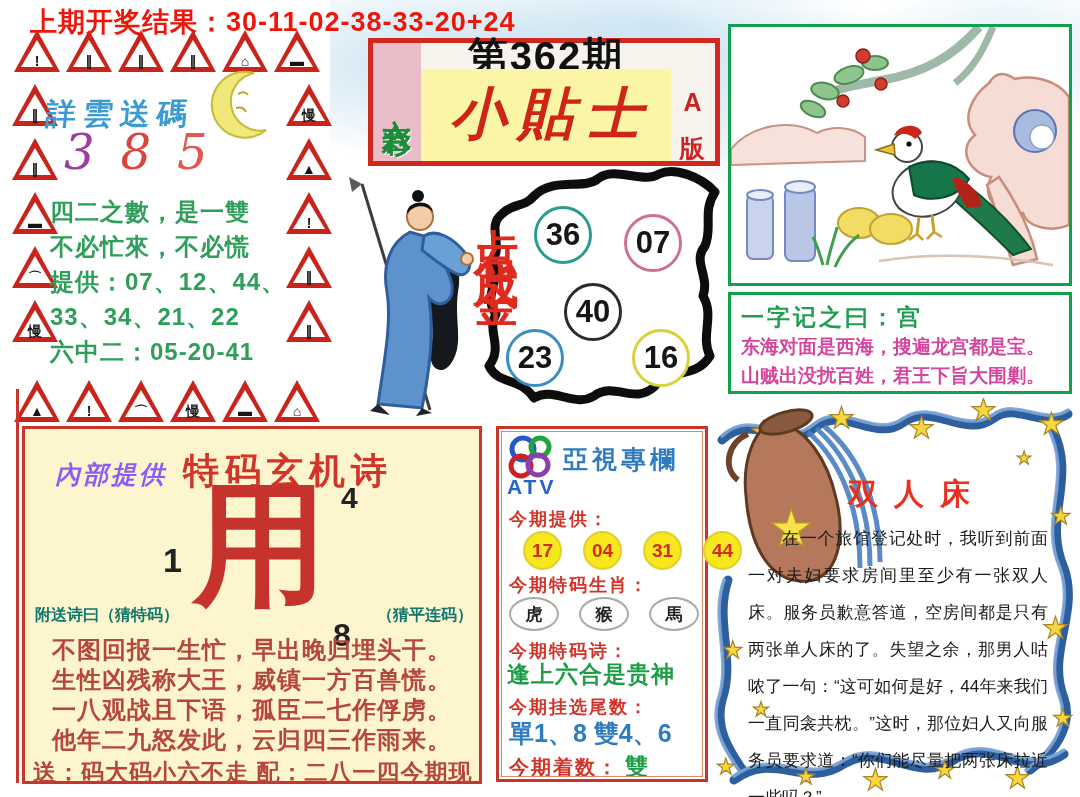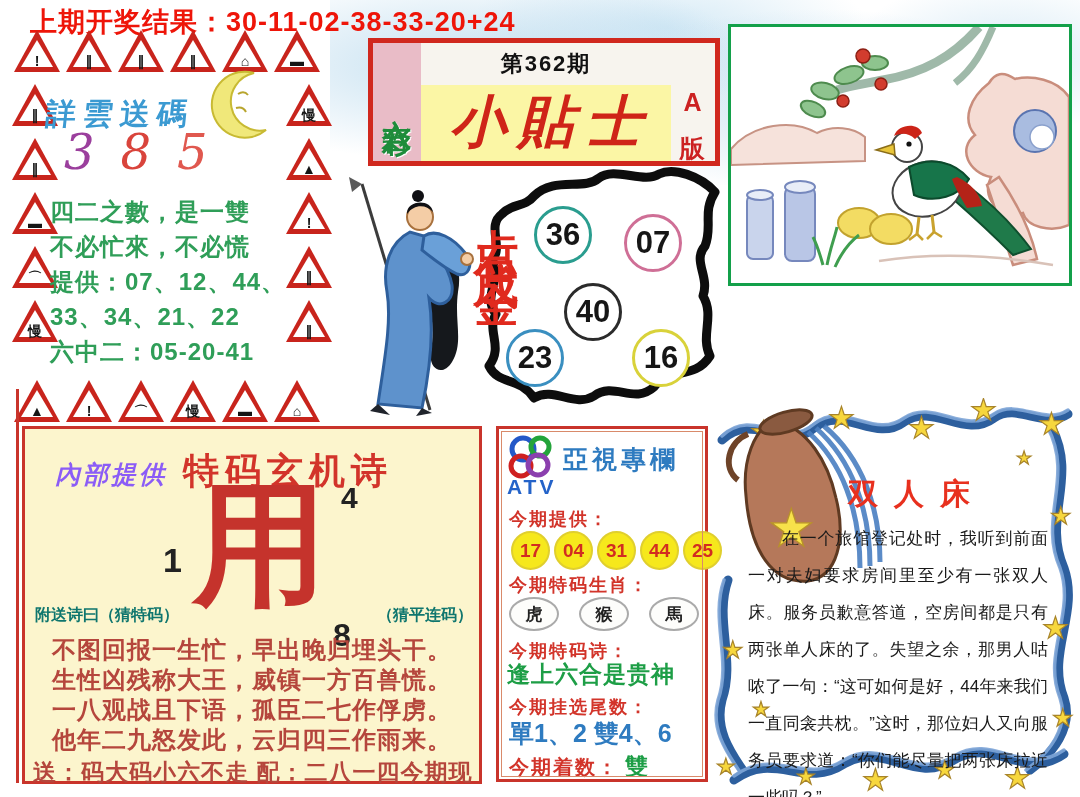--- a/index.html
+++ b/index.html
@@ -38,22 +38,22 @@
   .lp-lines div{font-size:24px;font-weight:bold;color:#2f9e58;line-height:35px;
       letter-spacing:1px;white-space:nowrap;}
 
   
   .masthead{position:absolute;left:368px;top:38px;width:352px;height:128px;
       border:5px solid #d0281e;background:#f7f4ee;box-sizing:border-box;display:flex;}
   .mh-brand{width:48px;background:#e9bcc7;display:flex;align-items:center;justify-content:center;
       writing-mode:vertical-rl;text-orientation:upright;font-size:29px;font-weight:bold;
       color:#1f8c3b;text-shadow:1px 1px 0 #fff;letter-spacing:4px;}
   .mh-mid{flex:1;display:flex;flex-direction:column;}
-  .mh-issue{height:42px;display:flex;align-items:center;justify-content:center;
-      font-size:22px;font-weight:bold;color:#111;letter-spacing:2px;}
+  .mh-issue{height:26px;display:flex;align-items:center;justify-content:center;
+      font-size:40px;font-weight:bold;color:#111;letter-spacing:2px;}
   .mh-title{flex:1;background:#fbf6a5;display:flex;align-items:center;justify-content:center;
       font-size:56px;font-weight:bold;color:#cf2418;letter-spacing:12px;text-indent:12px;font-style:italic;}
   .mh-edition{width:44px;display:flex;align-items:center;justify-content:center;
       writing-mode:vertical-rl;text-orientation:upright;font-size:25px;font-weight:bold;color:#cc2222;}
 
   
   .scholar{position:absolute;left:332px;top:170px;}
   .slogan{position:absolute;left:466px;top:192px;writing-mode:vertical-rl;text-orientation:upright;
       font-size:45px;font-weight:bold;color:#e02a1e;letter-spacing:18px;}
   .inkblob{position:absolute;left:474px;top:166px;}
@@ -102,21 +102,21 @@
       border:3px solid #c9342b;box-sizing:border-box;}
   .atv-box::after{content:"";position:absolute;inset:2px;border:1px solid #d98a6a;pointer-events:none;}
   .atv-logo{position:absolute;left:8px;top:6px;}
   .atv-text{position:absolute;left:8px;top:46px;color:#2463c9;font-weight:bold;
       font-size:21px;letter-spacing:3px;}
   .atv-title{position:absolute;left:64px;top:14px;font-size:25px;color:#2e7bc0;
       font-weight:bold;letter-spacing:4px;white-space:nowrap;}
   .atv-label{position:absolute;left:10px;font-size:18px;font-weight:bold;color:#d2342a;
       letter-spacing:2px;white-space:nowrap;}
   .l-provide{top:78px;} .l-zodiac{top:144px;} .l-poem{top:210px;} .l-tails{top:266px;}
-  .atv-balls{position:absolute;left:12px;top:102px;display:flex;gap:4px;}
+  .atv-balls{position:absolute;left:24px;top:102px;display:flex;gap:21px;}
   .atv-ball{width:35px;height:35px;border-radius:50%;background:#f6e81c;border:2px solid #e0cf2e;
       display:flex;align-items:center;justify-content:center;font-size:19px;font-weight:bold;color:#d22c21;}
   .atv-ovals{position:absolute;left:10px;top:168px;width:190px;display:flex;justify-content:space-between;}
   .atv-oval{width:46px;height:30px;border:2px solid #aaa;border-radius:50%;background:#fdfdfb;
       display:flex;align-items:center;justify-content:center;font-size:17px;font-weight:bold;
       color:#222;font-family:"DejaVu Serif",serif;}
   .atv-poem{position:absolute;left:8px;top:230px;font-size:23px;font-weight:bold;color:#1d9e46;
       letter-spacing:1px;white-space:nowrap;}
   .atv-tails{position:absolute;left:10px;top:288px;font-size:25px;font-weight:bold;color:#2e7bc0;white-space:nowrap;}
   .atv-bet{position:absolute;left:10px;top:322px;font-size:20px;font-weight:bold;white-space:nowrap;}
@@ -344,20 +344,25 @@
       <path d="M163,117 L145,123 L164,128 Z" fill="#e8c53a" stroke="#8a6d1a" stroke-width="1.5"></path>
       <circle cx="178" cy="117" r="2.6" fill="#111"></circle>
       <path d="M178,140 C200,129 224,135 238,152 C229,169 204,177 183,168 Z" fill="#17754a" stroke="#0c4a2c" stroke-width="2"></path>
       <path d="M226,150 C240,156 249,167 251,179 L236,181 C228,168 223,158 221,152 Z" fill="#b42318"></path>
       <path d="M188,190 L186,207 M201,188 L203,205" stroke="#c9a22e" stroke-width="3"></path>
       <path d="M186,207 l-8,6 M186,207 l6,6 M203,205 l-7,7 M203,205 l8,5" stroke="#c9a22e" stroke-width="2.5"></path>
       <path d="M148,234 C200,226 262,228 322,238" stroke="#d9c2b8" stroke-width="2.5" fill="none"></path>
     </svg>
   </div>
 
+  <div class="quote-box" data-interactable="false">
+    <div class="quote-head" data-interactable="false">一字记之曰：宫</div>
+    <div class="quote-line" data-interactable="false">东海对面是西海，搜遍龙宫都是宝。</div>
+    <div class="quote-line" data-interactable="false">山贼出没扰百姓，君王下旨大围剿。</div>
+  </div>
 
   <div class="poem-box" data-interactable="false">
     <div class="pb-head" data-interactable="false">
       <span class="pb-provider" data-interactable="false">內部提供</span><span class="pb-title" data-interactable="false">特码玄机诗</span>
     </div>
     <div class="pb-glyph" data-interactable="false">用</div>
     <div class="pb-mark pb-m4" data-interactable="false">4</div>
     <div class="pb-mark pb-m1" data-interactable="false">1</div>
     <div class="pb-mark pb-m8" data-interactable="false">8</div>
     <div class="pb-label pb-label-left" data-interactable="false">附送诗曰（猜特码）</div>
@@ -407,21 +412,21 @@
       <div class="atv-oval" data-interactable="false">
           <span data-interactable="false">猴</span>
         </div>
       <div class="atv-oval" data-interactable="false">
           <span data-interactable="false">馬</span>
         </div>
     </div>
     <div class="atv-label l-poem" data-interactable="false">今期特码诗：</div>
     <div class="atv-poem" data-interactable="false">逢上六合是贵神</div>
     <div class="atv-label l-tails" data-interactable="false">今期挂选尾数：</div>
-    <div class="atv-tails" data-interactable="false">單1、2 雙4、6</div>
+    <div class="atv-tails" data-interactable="false">單1、8 雙4、6</div>
     <div class="atv-bet" data-interactable="false">
       <span class="b-label" data-interactable="false">今期着数：</span><span class="b-value" data-interactable="false">雙</span>
     </div>
   </div>
 
   <div class="story-box" data-interactable="false">
     <svg class="story-decor" width="364" height="396" viewBox="0 0 364 396" data-interactable="false">
       <g stroke="#2d5f9e" stroke-width="9" fill="none" stroke-linecap="round">
         <path d="M10,42 C42,12 72,56 102,30 C132,6 162,46 192,24 C222,4 252,42 282,20 C306,4 332,32 356,16"></path>
         <path d="M340,30 C366,80 330,120 352,170 C368,215 334,255 352,300 C362,330 340,356 318,372"></path>

